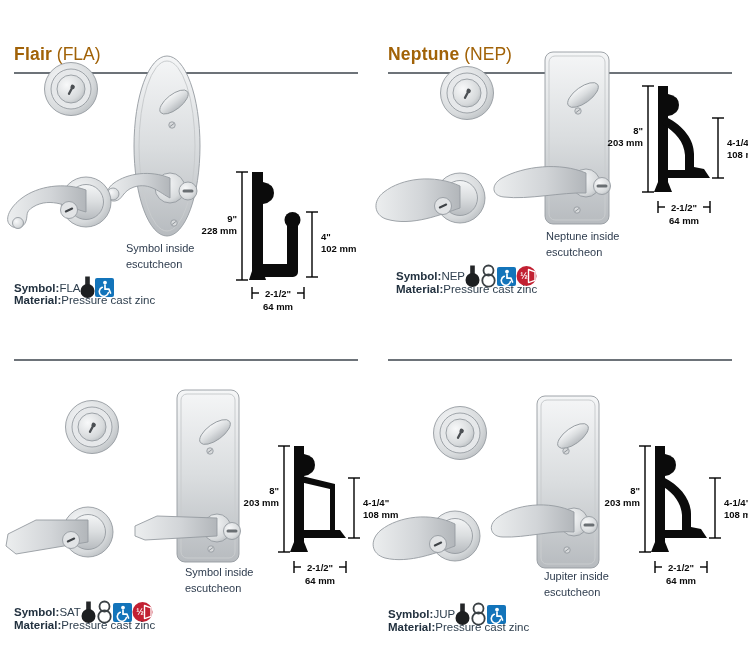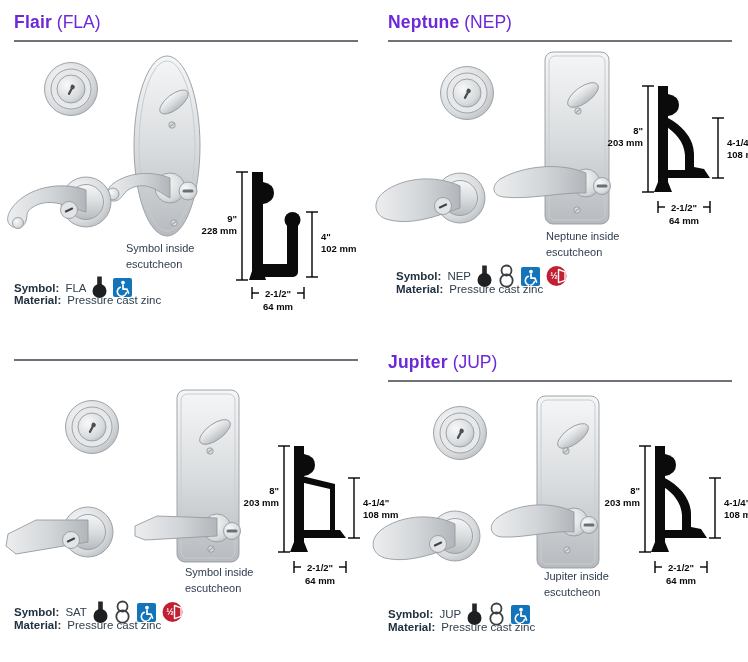--- a/index.html
+++ b/index.html
@@ -6,27 +6,27 @@
   body{
     width:748px;height:662px;background:#ffffff;position:relative;overflow:hidden;
     font-family:"Liberation Sans", sans-serif;
     -webkit-font-smoothing:antialiased;
   }
   .quad{position:absolute;width:360px;height:330px;}
   #q0{left:14px;top:12px;}
   #q1{left:388px;top:12px;}
   #q2{left:14px;top:352px;}
   #q3{left:388px;top:352px;}
-  .title{font-size:17.5px;color:#6d28d9;white-space:nowrap;}
+  .title{font-size:17.5px;color:#a16207;white-space:nowrap;margin-top:32px;}
   .title .nm{font-weight:bold;letter-spacing:.2px;}
   .title .cd{font-weight:normal;}
   .rule{height:2px;background:#6d7379;width:344px;margin-top:7px;}
   .abs{position:absolute;}
   .caption{font-size:11px;color:#2e3c4e;line-height:16px;}
-  .inforow{position:absolute;display:flex;align-items:center;gap:6px;font-size:11.5px;color:#30404f;white-space:nowrap;}
+  .inforow{position:absolute;display:flex;align-items:center;font-size:11.5px;color:#30404f;white-space:nowrap;}
   .inforow .lbl{font-weight:bold;color:#22313f;}
   .icn{display:inline-flex;align-items:center;}
   svg text.dt{font-family:"Liberation Sans", sans-serif;font-weight:bold;font-size:9.5px;fill:#0b0b0b;}
   svg text.fr{font-family:"Liberation Sans", sans-serif;font-weight:bold;font-size:9px;fill:#ffffff;}
   .ml{stroke:#959ba0;stroke-width:0.9;}
   .dimline{stroke:#000;stroke-width:1.4;}
 </style>
 </head>
 <body>
 
@@ -361,24 +361,20 @@
       </svg>
     </span>
   </div>
   <div class="inforow" style="left:0;top:267px">
     <span class="lbl">Material:</span>
     <span>Pressure cast zinc</span>
   </div>
 </div>
 
 <div class="quad" id="q3">
-  <div class="title">
-    <span class="nm">Jupiter</span>
-    <span class="cd">(JUP)</span>
-  </div>
   <div class="rule"></div>
 
   <svg class="abs" style="left:43px;top:52px" width="58" height="58" viewBox="0 0 58 58">
     <circle cx="29" cy="29" r="26.5" fill="url(#gr)" class="ml"></circle>
     <circle cx="29" cy="29" r="20" fill="#e6e8ea" class="ml"></circle>
     <circle cx="29" cy="29" r="14" fill="url(#gr)" class="ml"></circle>
     <g transform="rotate(28 29 30)">
         <circle cx="29" cy="26.5" r="2.2" fill="#4c5054"></circle>
         <rect x="27.9" y="26.5" width="2.2" height="9" rx="1.1" fill="#4c5054"></rect>
       </g>

